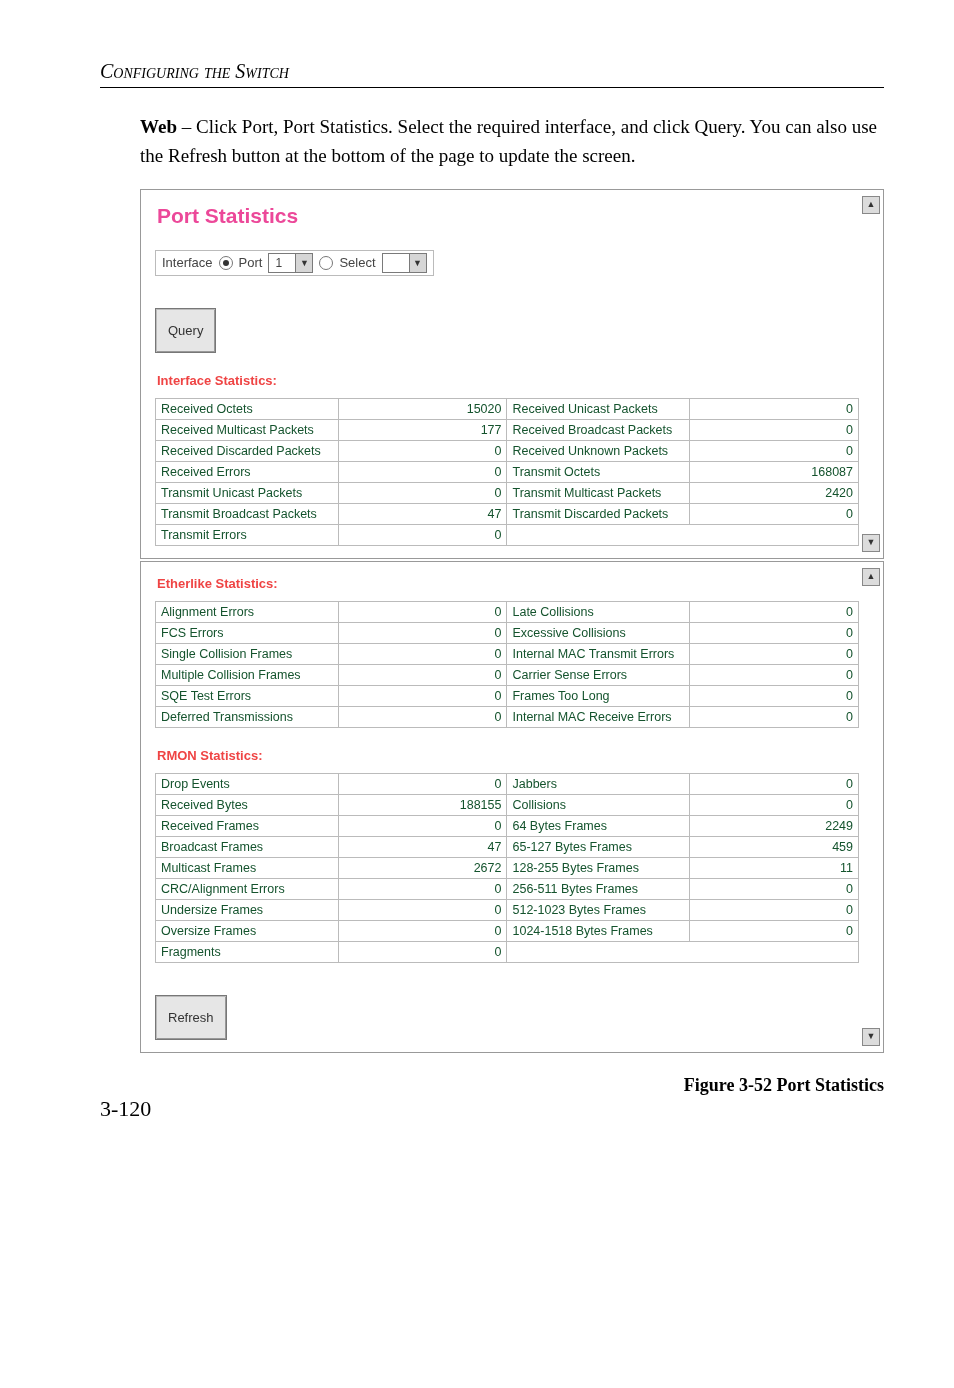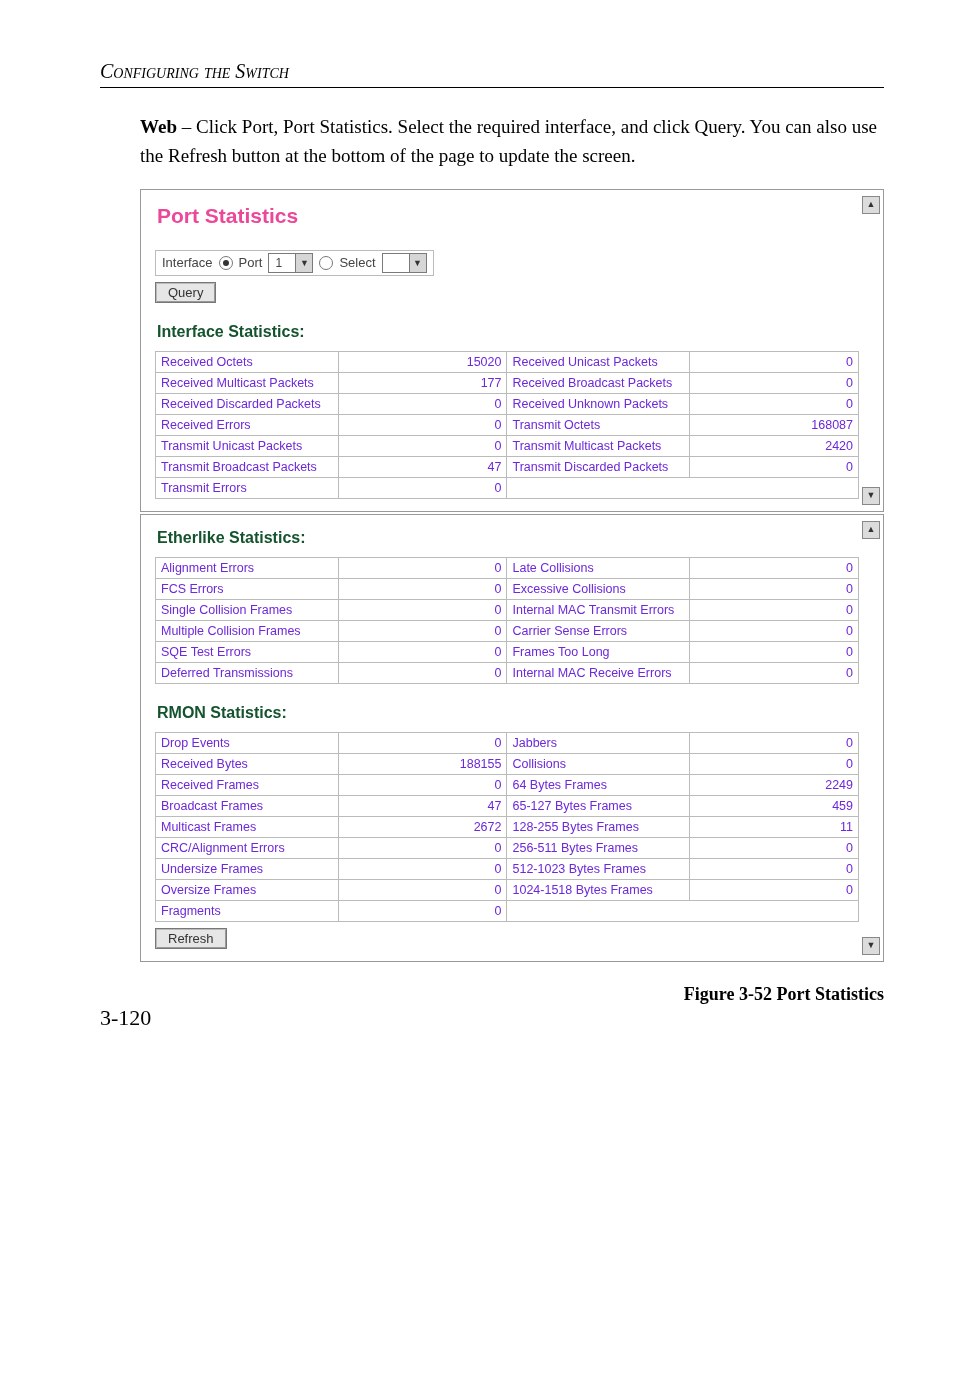--- a/index.html
+++ b/index.html
@@ -114,37 +114,37 @@
     display: flex;
     align-items: center;
     justify-content: center;
     font-size: 9px;
     color: #333;
   }
   .btn {
     display: inline-block;
     border: 1px solid #777;
     background: #e6e6e6;
-    padding: 2px 12px;
+    padding: 14px 12px;
     font-size: 13px;
     color: #333;
-    margin-top: 6px;
+    margin-top: 32px;
     box-shadow: 1px 1px 0 #bbb inset, -1px -1px 0 #999 inset;
   }
   .section-head {
-    font-size: 16px;
+    font-size: 13px;
     font-weight: bold;
-    color: #14532d;
+    color: #ef4444;
     margin: 20px 0 10px 2px;
   }
   table.stats {
     width: 100%;
     border-collapse: collapse;
     font-size: 12.5px;
-    color: #6d28d9;
+    color: #14532d;
   }
   table.stats td {
     border: 1px solid #bbb;
     padding: 3px 5px;
     vertical-align: middle;
   }
   table.stats td.lbl { width: 26%; }
   table.stats td.val { width: 24%; text-align: right; }
   table.stats td.lbl2 { width: 26%; }
   table.stats td.val2 { width: 24%; text-align: right; }

